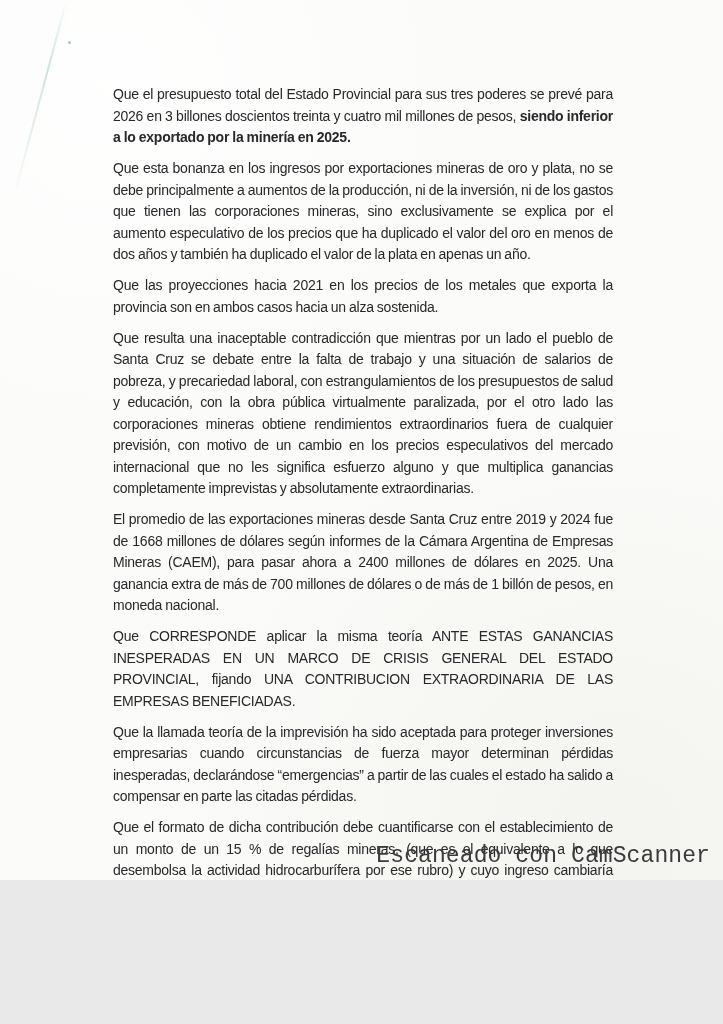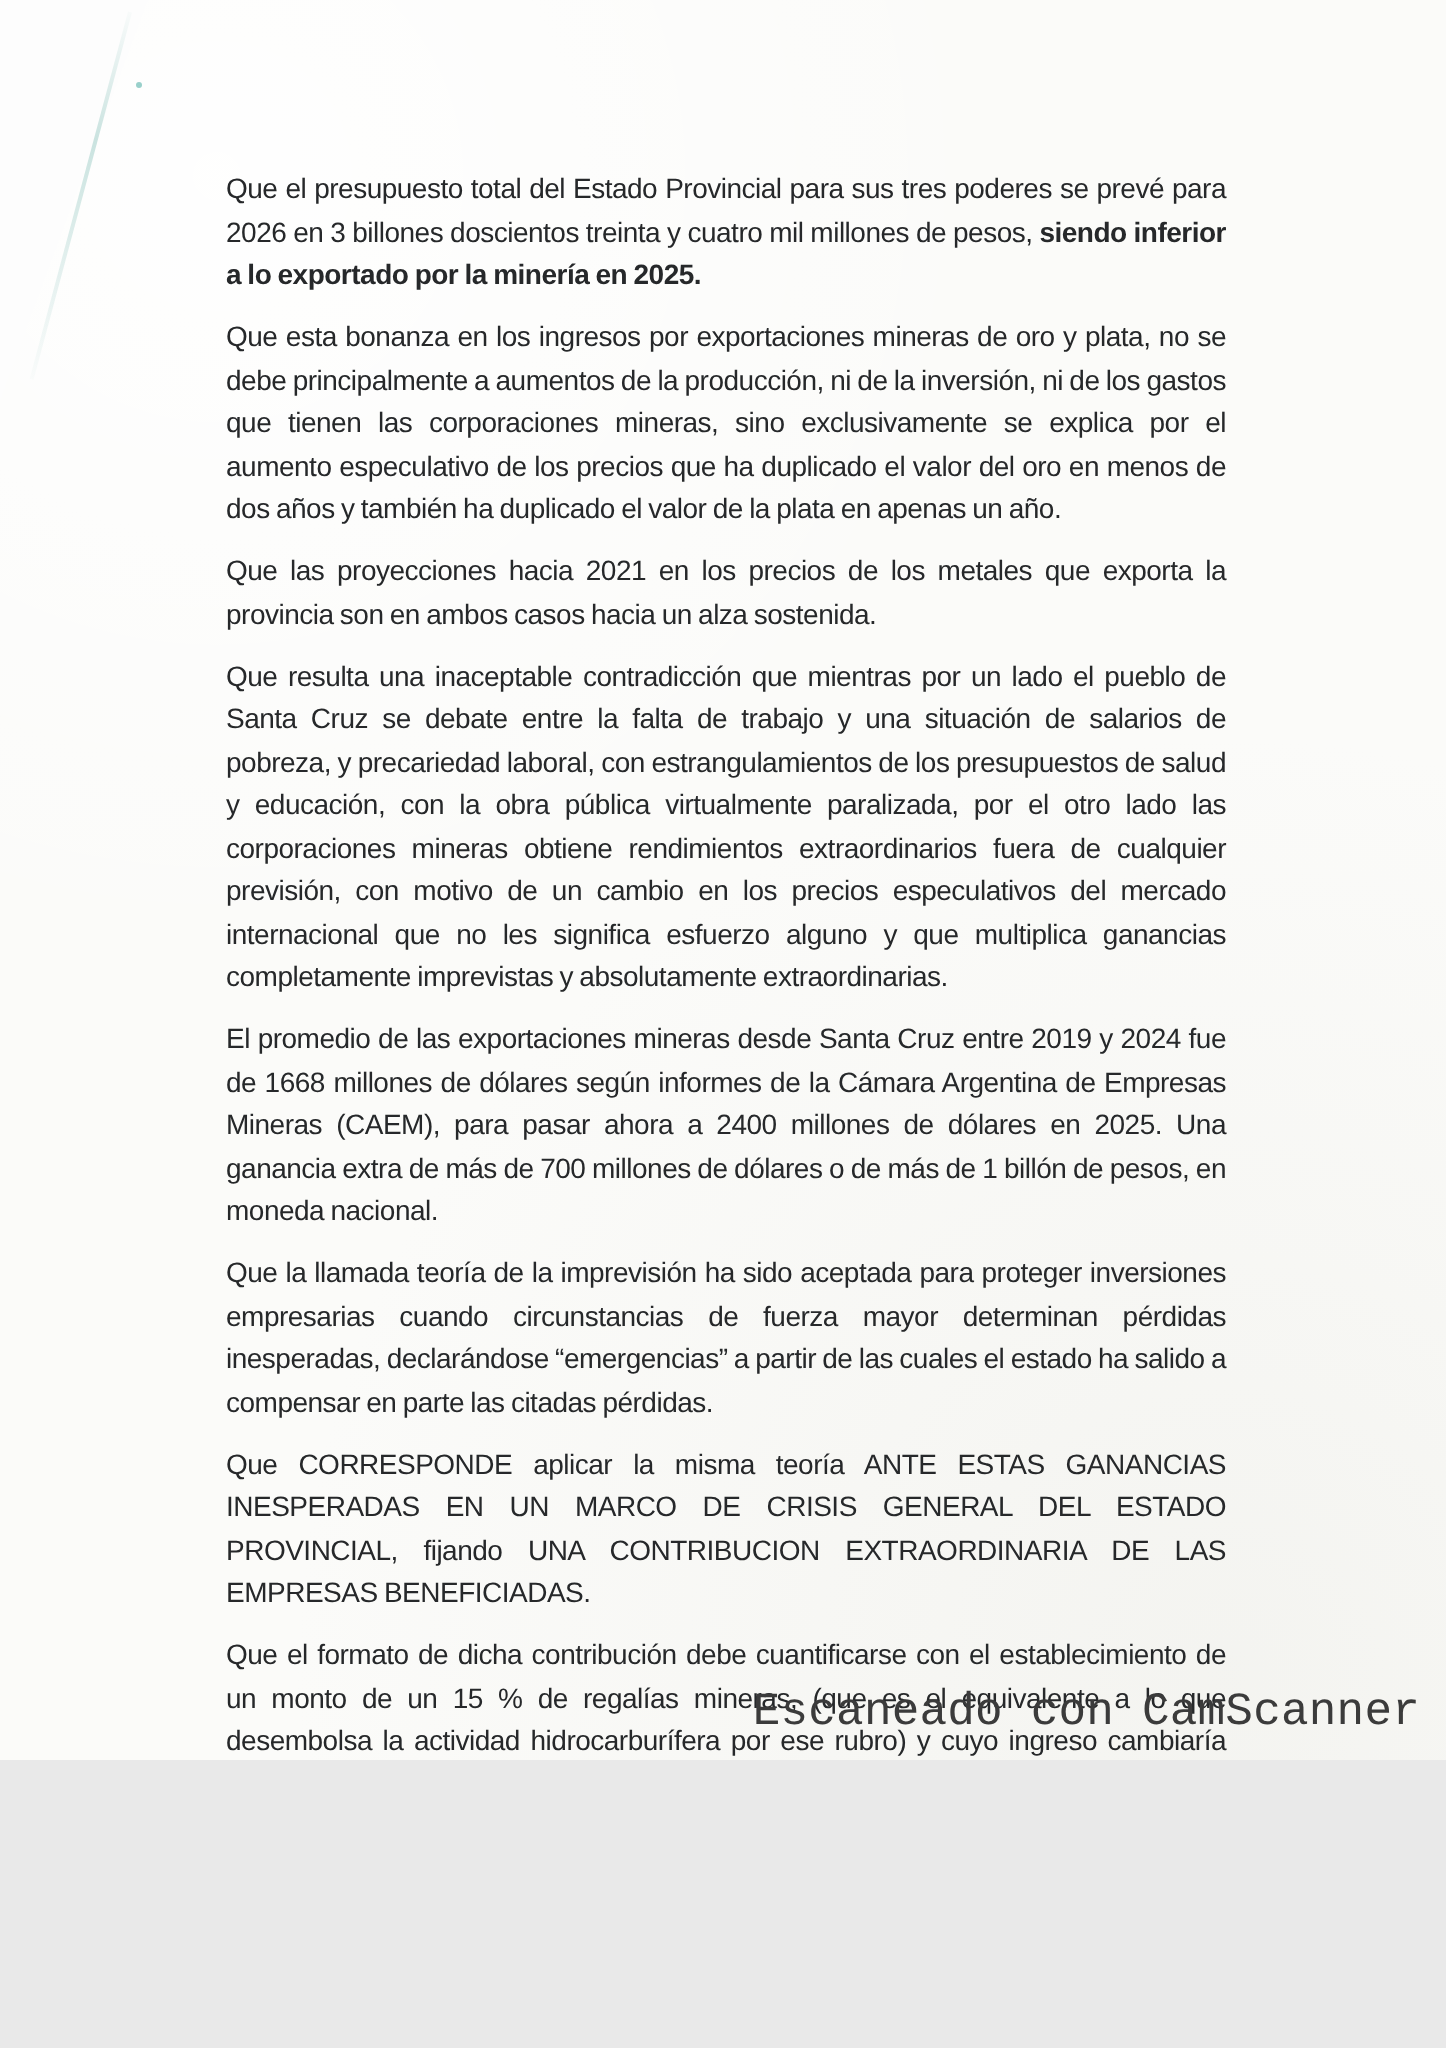--- a/index.html
+++ b/index.html
@@ -92,20 +92,20 @@
   <div class="scan-corner"></div>
   <div class="scan-edge-line"></div>
   <div class="scan-edge-dot"></div>
 
   <div class="doc-body">
       <p><span>Que el presupuesto total del Estado Provincial para sus tres poderes se prevé para 2026 en 3 billones doscientos treinta y cuatro mil millones de pesos, </span><span class="b">siendo inferior a lo exportado por la minería en 2025.</span></p>
       <p><span>Que esta bonanza en los ingresos por exportaciones mineras de oro y plata, no se debe principalmente a aumentos de la producción, ni de la inversión, ni de los gastos que tienen las corporaciones mineras, sino exclusivamente se explica por el aumento especulativo de los precios que ha duplicado el valor del oro en menos de dos años y también ha duplicado el valor de la plata en apenas un año.</span></p>
       <p><span>Que las proyecciones hacia 2021 en los precios de los metales que exporta la provincia son en ambos casos hacia un alza sostenida.</span></p>
       <p><span>Que resulta una inaceptable contradicción que mientras por un lado el pueblo de Santa Cruz se debate entre la falta de trabajo y una situación de salarios de pobreza, y precariedad laboral, con estrangulamientos de los presupuestos de salud y educación, con la obra pública virtualmente paralizada, por el otro lado las corporaciones mineras obtiene rendimientos extraordinarios fuera de cualquier previsión, con motivo de un cambio en los precios especulativos del mercado internacional que no les significa esfuerzo alguno y que multiplica ganancias completamente imprevistas y absolutamente extraordinarias.</span></p>
       <p><span>El promedio de las exportaciones mineras desde Santa Cruz entre 2019 y 2024 fue de 1668 millones de dólares según informes de la Cámara Argentina de Empresas Mineras (CAEM), para pasar ahora a 2400 millones de dólares en 2025. Una ganancia extra de más de 700 millones de dólares o de más de 1 billón de pesos, en moneda nacional.</span></p>
+      <p><span>Que CORRESPONDE aplicar la misma teoría ANTE ESTAS GANANCIAS INESPERADAS EN UN MARCO DE CRISIS GENERAL DEL ESTADO PROVINCIAL, fijando UNA CONTRIBUCION EXTRAORDINARIA DE LAS EMPRESAS BENEFICIADAS.</span></p>
       <p><span>Que la llamada teoría de la imprevisión ha sido aceptada para proteger inversiones empresarias cuando circunstancias de fuerza mayor determinan pérdidas inesperadas, declarándose “emergencias” a partir de las cuales el estado ha salido a compensar en parte las citadas pérdidas.</span></p>
-      <p><span>Que CORRESPONDE aplicar la misma teoría ANTE ESTAS GANANCIAS INESPERADAS EN UN MARCO DE CRISIS GENERAL DEL ESTADO PROVINCIAL, fijando UNA CONTRIBUCION EXTRAORDINARIA DE LAS EMPRESAS BENEFICIADAS.</span></p>
       <p><span>Que el formato de dicha contribución debe cuantificarse con el establecimiento de un monto de un 15 % de regalías mineras, (que es el equivalente a lo que desembolsa la actividad hidrocarburífera por ese rubro) y cuyo ingreso cambiaría completamente las perspectivas del presupuesto en debate, enjugando el déficit y el endeudamiento del estado provincial, previstos en el presupuesto 2026.</span></p>
     </div>
 
   <div class="watermark">Escaneado con CamScanner</div>
 
 </div>
 
 </body></html>

